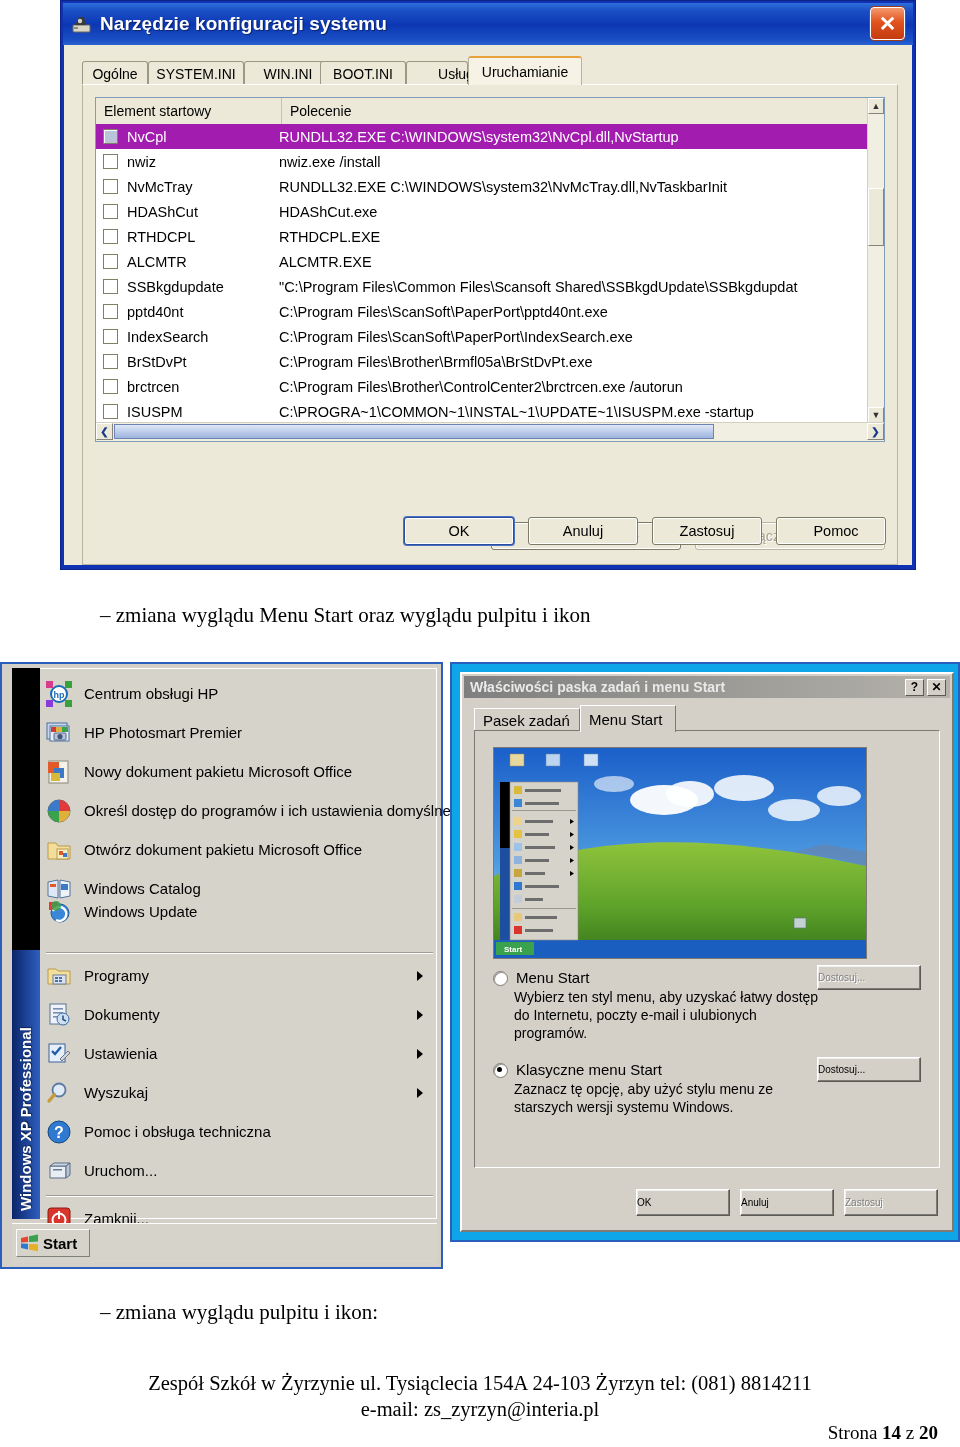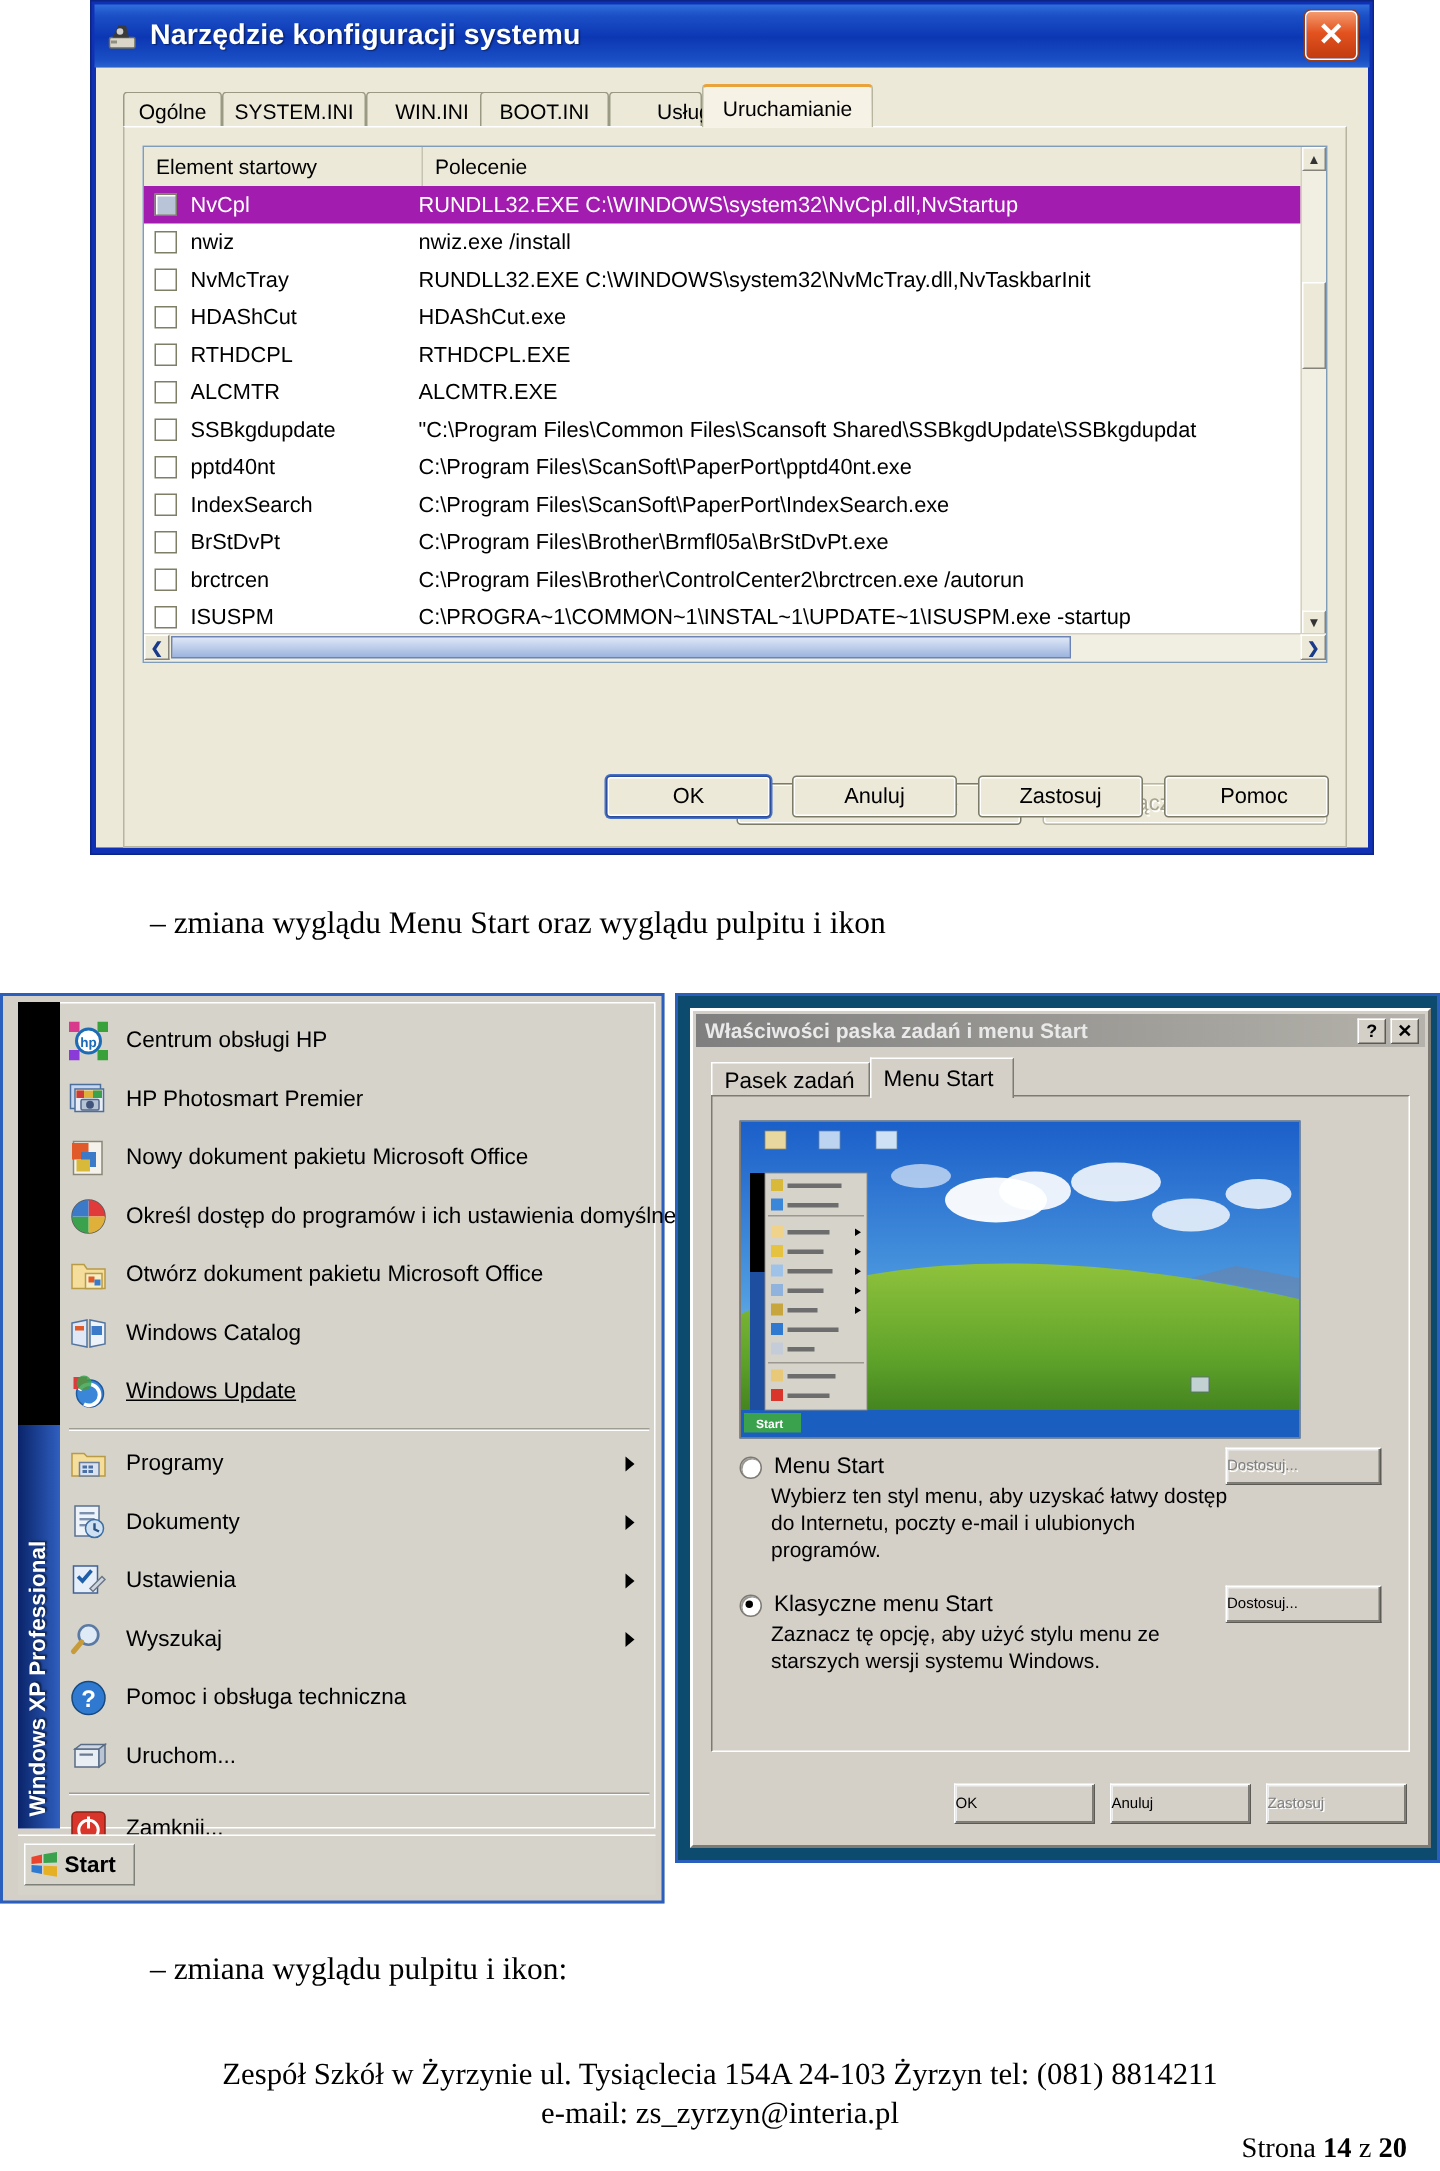--- a/index.html
+++ b/index.html
@@ -93,21 +93,21 @@
   .smsep{position:absolute;left:44px;right:8px;height:1px;background:#9f9c94;
       border-bottom:1px solid #fff;}
   #taskbar{position:absolute;left:10px;right:4px;bottom:4px;height:40px;background:#d6d3cb;
       border-top:1px solid #fff;box-sizing:border-box;}
   #startbtn{position:absolute;left:4px;top:5px;width:74px;height:28px;background:#d6d3cb;
       border:1px solid #fff;border-right-color:#80807a;border-bottom-color:#80807a;
       display:flex;align-items:center;box-sizing:border-box;}
   #startbtn .lbl{font-size:15px;font-weight:bold;color:#000;margin-left:3px;}
 
   
-  #propshot{left:450px;top:662px;width:510px;height:580px;background:#0c4a6e;
+  #propshot{left:450px;top:662px;width:510px;height:580px;background:#0ea5e9;
       border:2px solid #2b5fbd;box-sizing:border-box;}
   #prop-inner{position:absolute;left:8px;top:8px;right:4px;bottom:8px;background:#d4d0c8;
       border:2px solid #fff;border-right-color:#7d7a73;border-bottom-color:#7d7a73;box-sizing:border-box;}
   #prop-title{position:absolute;left:2px;right:2px;top:2px;height:22px;
       background:linear-gradient(to right,#7f7f7f,#b4b2aa);display:flex;align-items:center;}
   #prop-title .t{color:#e9e9e9;font-size:14px;font-weight:bold;margin-left:6px;white-space:nowrap;}
   #prop-title .sysbtns{position:absolute;right:4px;display:flex;gap:3px;}
   #prop-title .sysbtn{width:19px;height:17px;background:#d4d0c8;border:1px solid #fff;
       border-right-color:#5c5a54;border-bottom-color:#5c5a54;font-size:12px;font-weight:bold;
       color:#000;display:flex;align-items:center;justify-content:center;box-sizing:border-box;}
@@ -360,21 +360,21 @@
       <svg width="26" height="26" viewBox="0 0 26 26">
         <path d="M2 6 L12 4 L12 22 L2 20 Z" fill="#dfe8f4" stroke="#53749e"></path>
         <path d="M24 6 L14 4 L14 22 L24 20 Z" fill="#eef3fa" stroke="#53749e"></path>
         <rect x="15" y="8" width="7" height="6" fill="#3a7ac9"></rect>
         <rect x="4" y="8" width="6" height="3" fill="#e05a2a"></rect>
       </svg>
     </span>
     <span class="smlabel">Windows Catalog</span>
   </div>
 
-  <div class="smitem" style="top:244px;text-decoration:underline;">
+  <div class="smitem" style="top:228px;">
     <span class="smicon">
       <svg width="26" height="26" viewBox="0 0 26 26">
         <circle cx="14" cy="14" r="9" fill="#3a86d8" stroke="#1f5a9e"></circle>
         <path d="M3 3 h9 v8 h-9 z" fill="#e03a3a"></path>
         <path d="M7 12 a7 7 0 1 1 3 9" fill="none" stroke="#fff" stroke-width="2.4"></path>
         <circle cx="10" cy="7" r="5" fill="#3aa14d" opacity=".85"></circle>
       </svg>
     </span>
     <span class="smlabel">Windows Update</span>
   </div>

